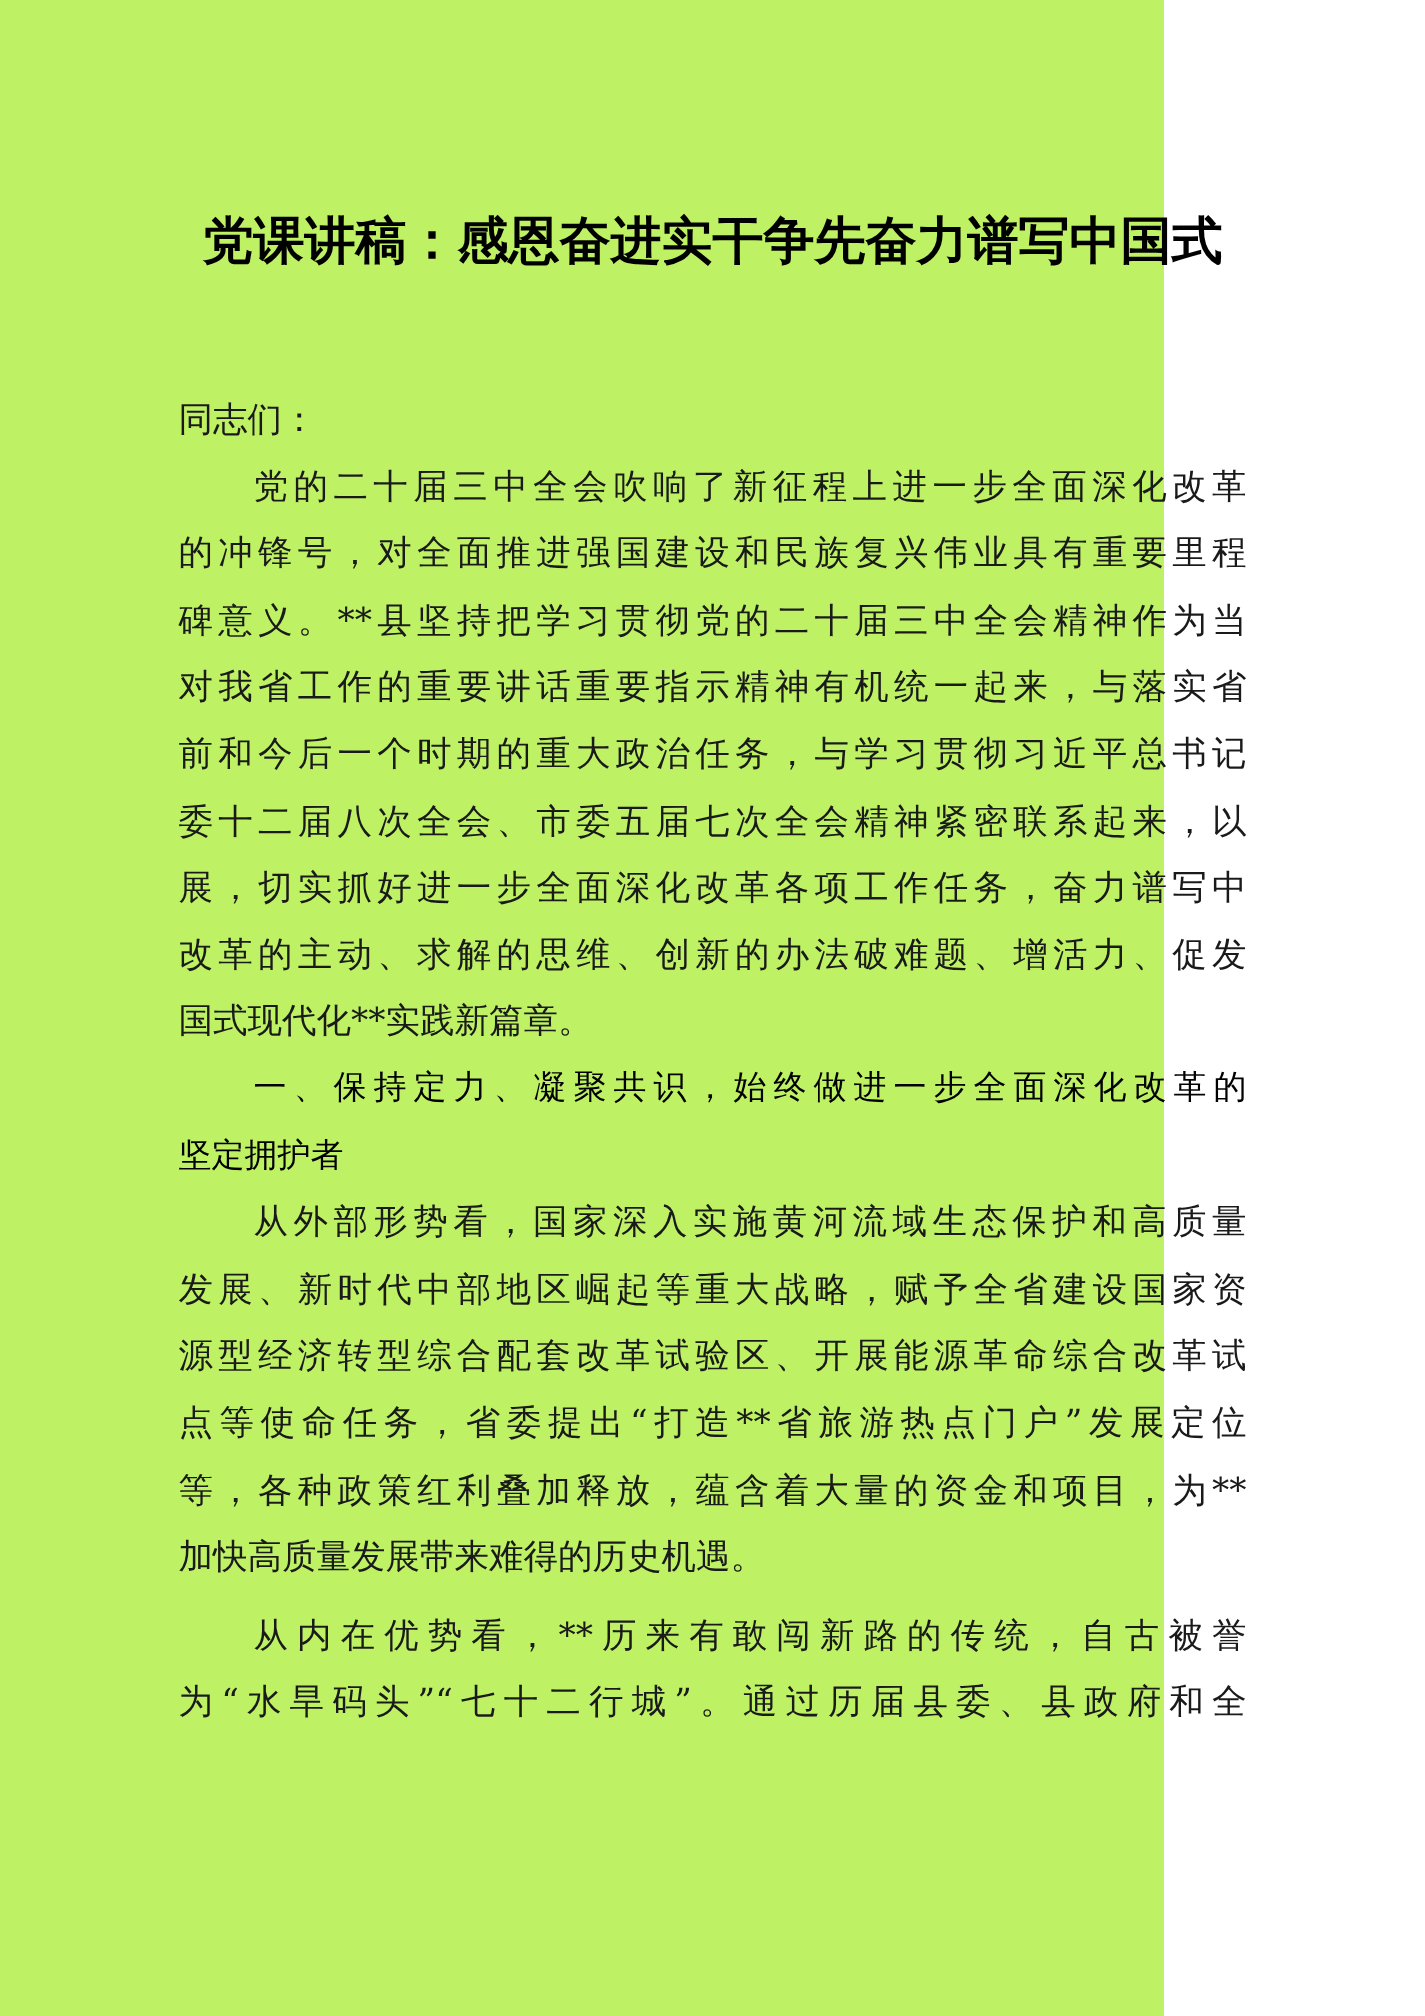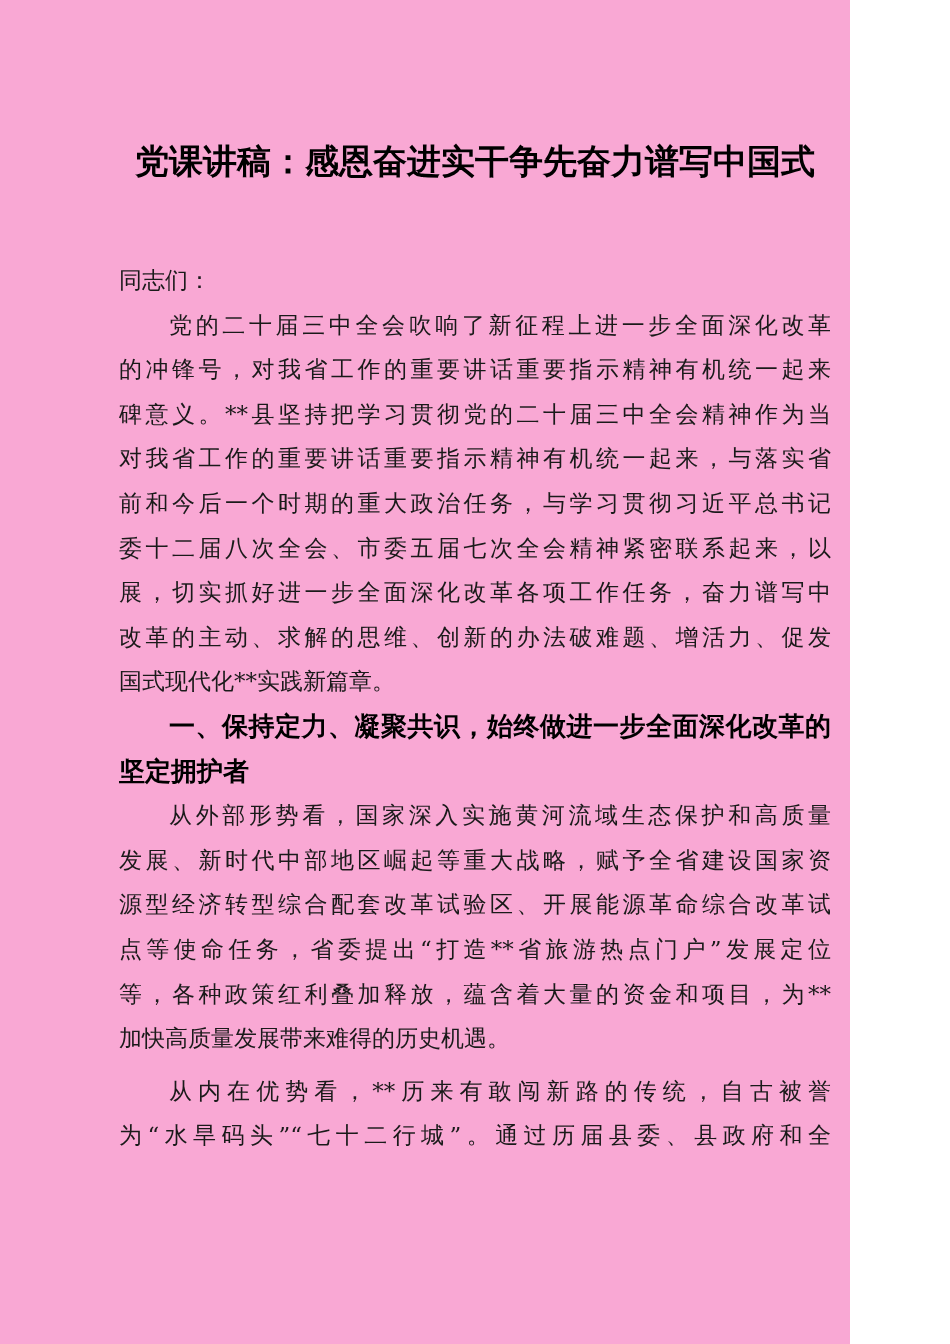--- a/index.html
+++ b/index.html
@@ -1,43 +1,43 @@
 <!DOCTYPE html>
 <html><head>
 <meta charset="utf-8">
 <style>
   html, body { margin:0; padding:0; background:#ffffff; }
   body { width:950px; height:1344px; overflow:hidden; position:relative;
          font-family: "DejaVu Serif", "Liberation Serif", serif; color:#111; }
-  .page { position:absolute; left:0; top:0; width:850px; height:1344px; background:#f9a8d4; }
+  .page { position:absolute; left:0; top:0; width:776px; height:1344px; background:#bef264; }
   .title { position:absolute; left:100px; width:750px; top:136px; text-align:center;
            font-family:"DejaVu Sans","Liberation Sans",sans-serif; font-weight:bold;
            font-size:34px; line-height:50px; letter-spacing:0px; color:#000; }
   .body { position:absolute; left:119px; top:258px; width:712px; }
   .line { height:44.6px; line-height:44.6px; font-size:23px; white-space:nowrap;
           text-align:justify; text-align-last:justify; color:#1a1a1a; }
   .line.last { text-align:center; text-align-last:left; }
   .line.indent { padding-left:50px; }
-  .line.head { font-family:"DejaVu Sans","Liberation Sans",sans-serif; font-weight:bold; color:#000; font-size:26px; }
+  .line.head { font-family:"DejaVu Sans","Liberation Sans",sans-serif; font-weight:normal; color:#000; font-size:22px; }
   .gap { height:8px; }
 </style>
 </head>
 <body>
 
 <div class="page">
   <div class="title">
     <div>党课讲稿：感恩奋进实干争先奋力谱写中国式</div>
   </div>
 
   <div class="body">
     <div class="line last">同志们：</div>
 
     <div>
       <div class="line indent">党的二十届三中全会吹响了新征程上进一步全面深化改革</div>
-      <div class="line">的冲锋号，对我省工作的重要讲话重要指示精神有机统一起来</div>
+      <div class="line">的冲锋号，对全面推进强国建设和民族复兴伟业具有重要里程</div>
       <div class="line">碑意义。**县坚持把学习贯彻党的二十届三中全会精神作为当</div>
       <div class="line">对我省工作的重要讲话重要指示精神有机统一起来，与落实省</div>
       <div class="line">前和今后一个时期的重大政治任务，与学习贯彻习近平总书记</div>
       <div class="line">委十二届八次全会、市委五届七次全会精神紧密联系起来，以</div>
       <div class="line">展，切实抓好进一步全面深化改革各项工作任务，奋力谱写中</div>
       <div class="line">改革的主动、求解的思维、创新的办法破难题、增活力、促发</div>
       <div class="line last">国式现代化**实践新篇章。</div>
     </div>
 
     <div>

